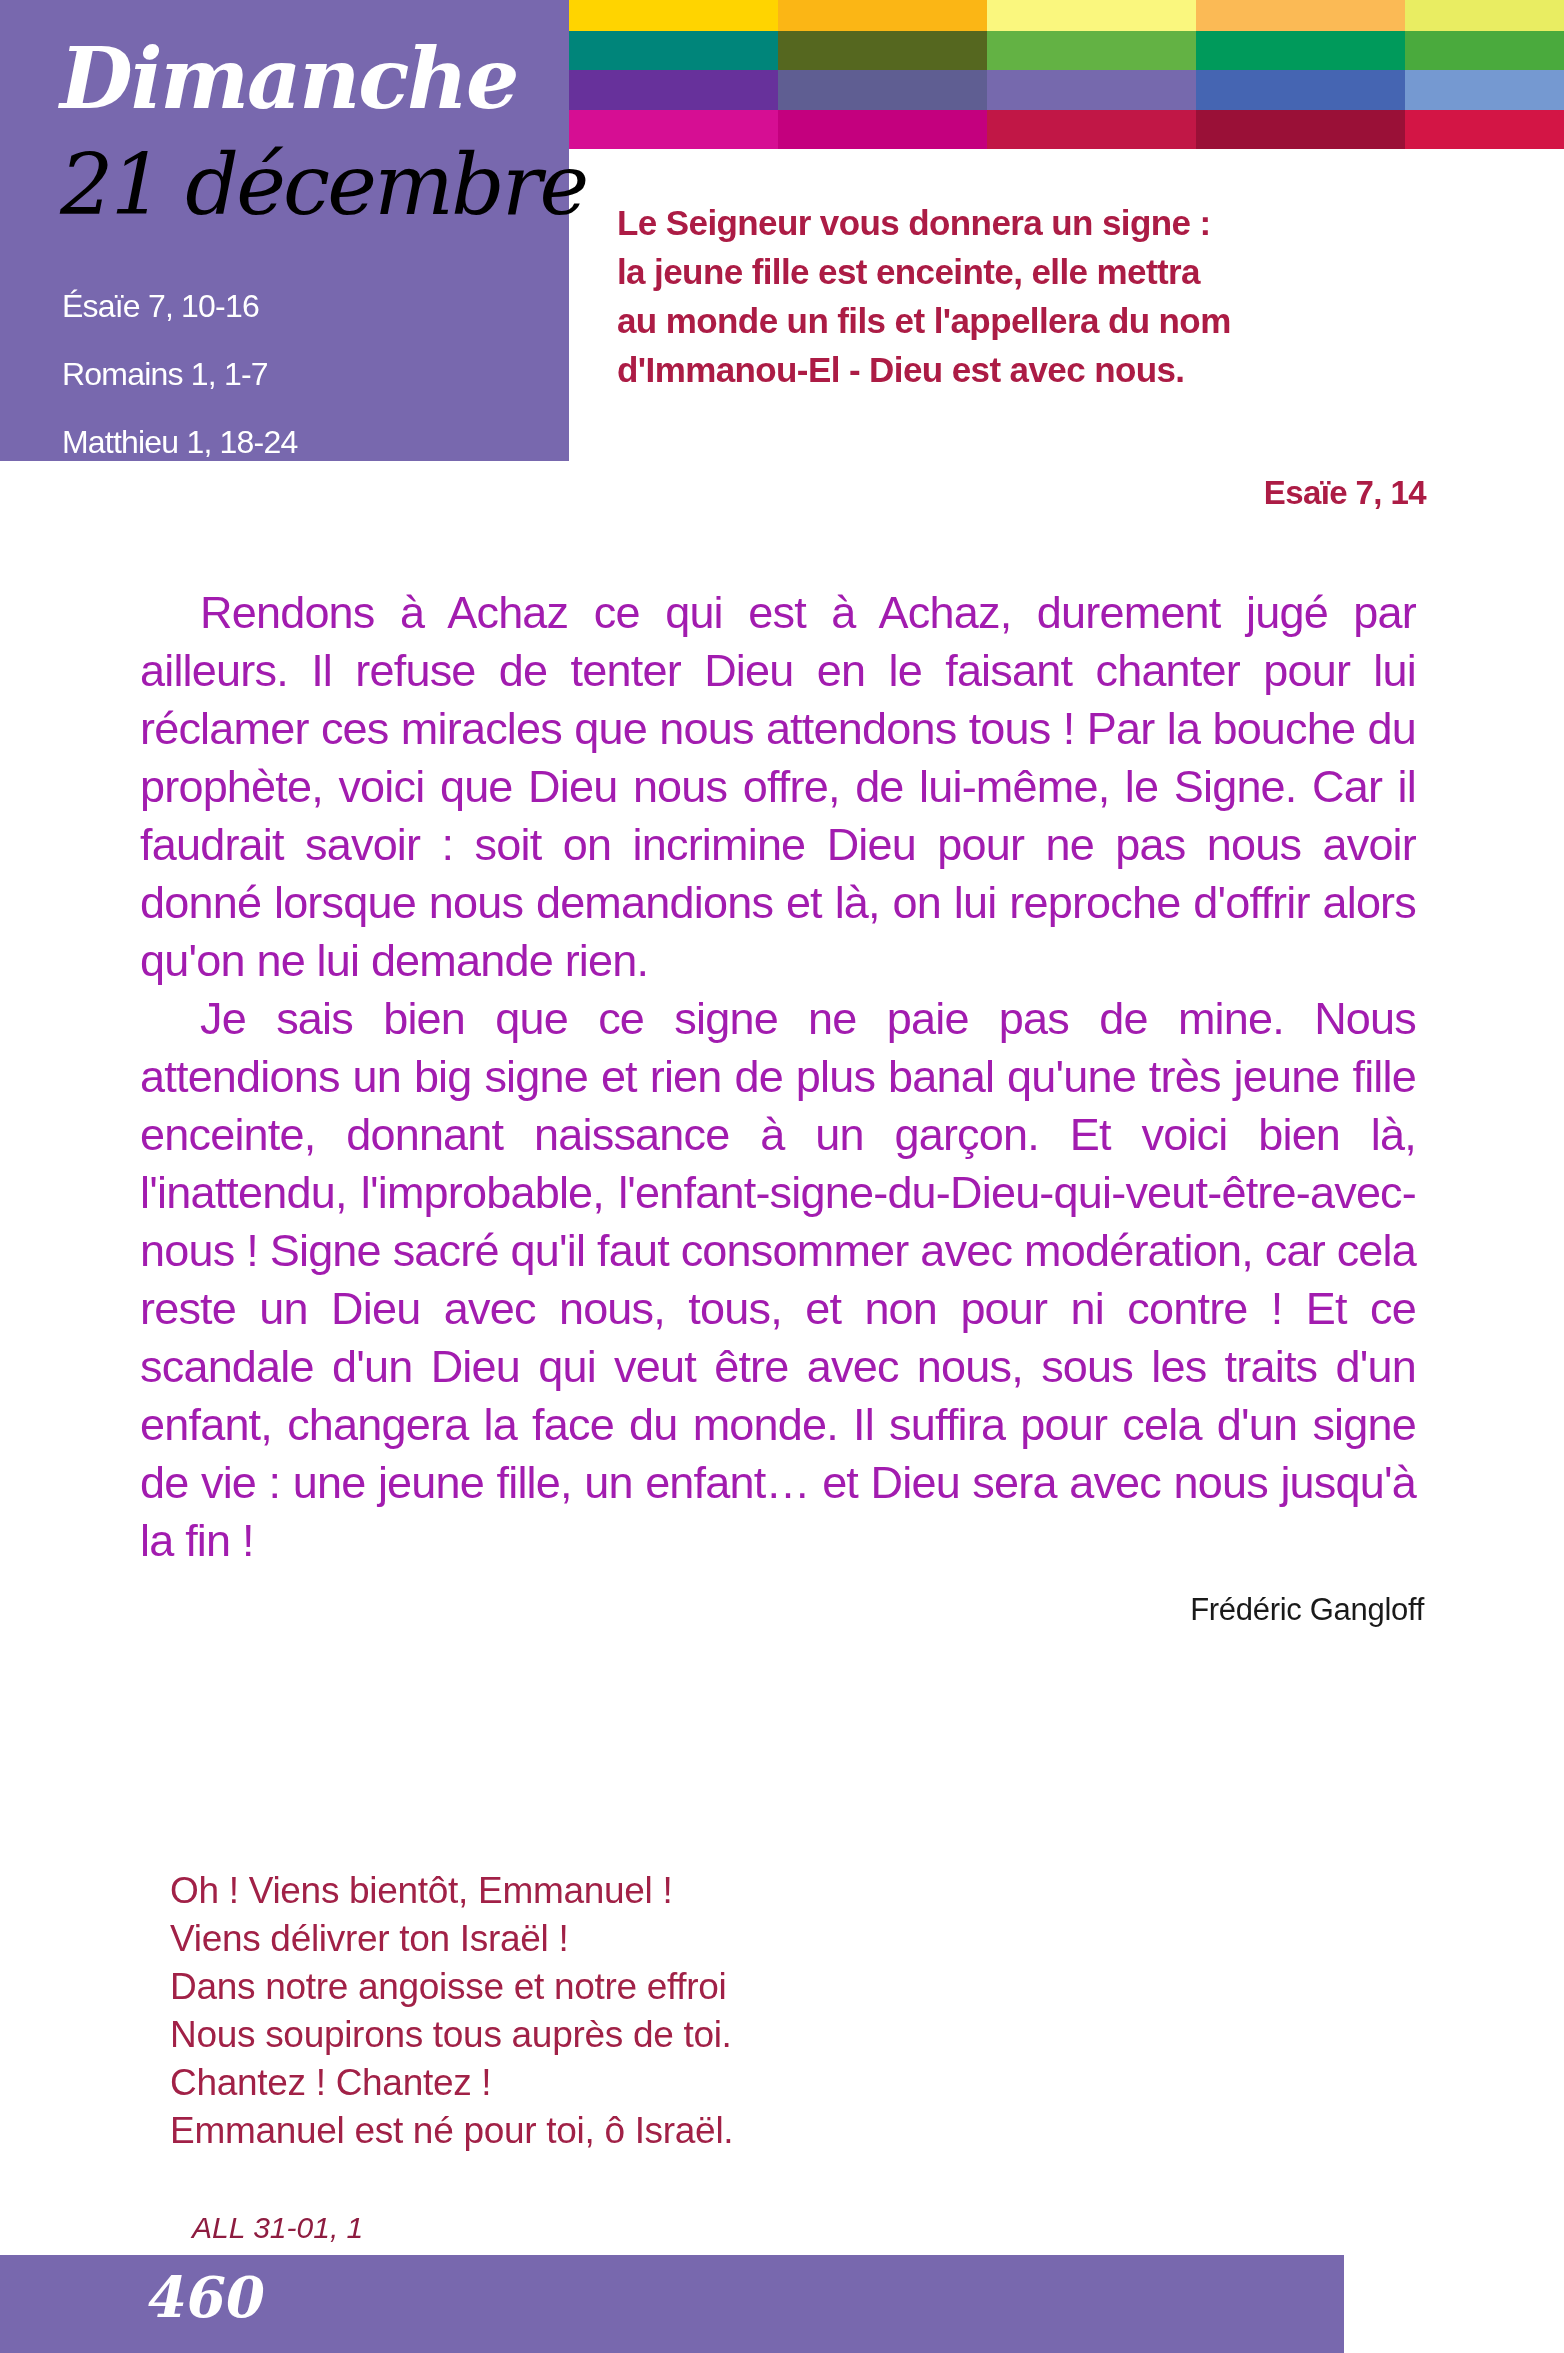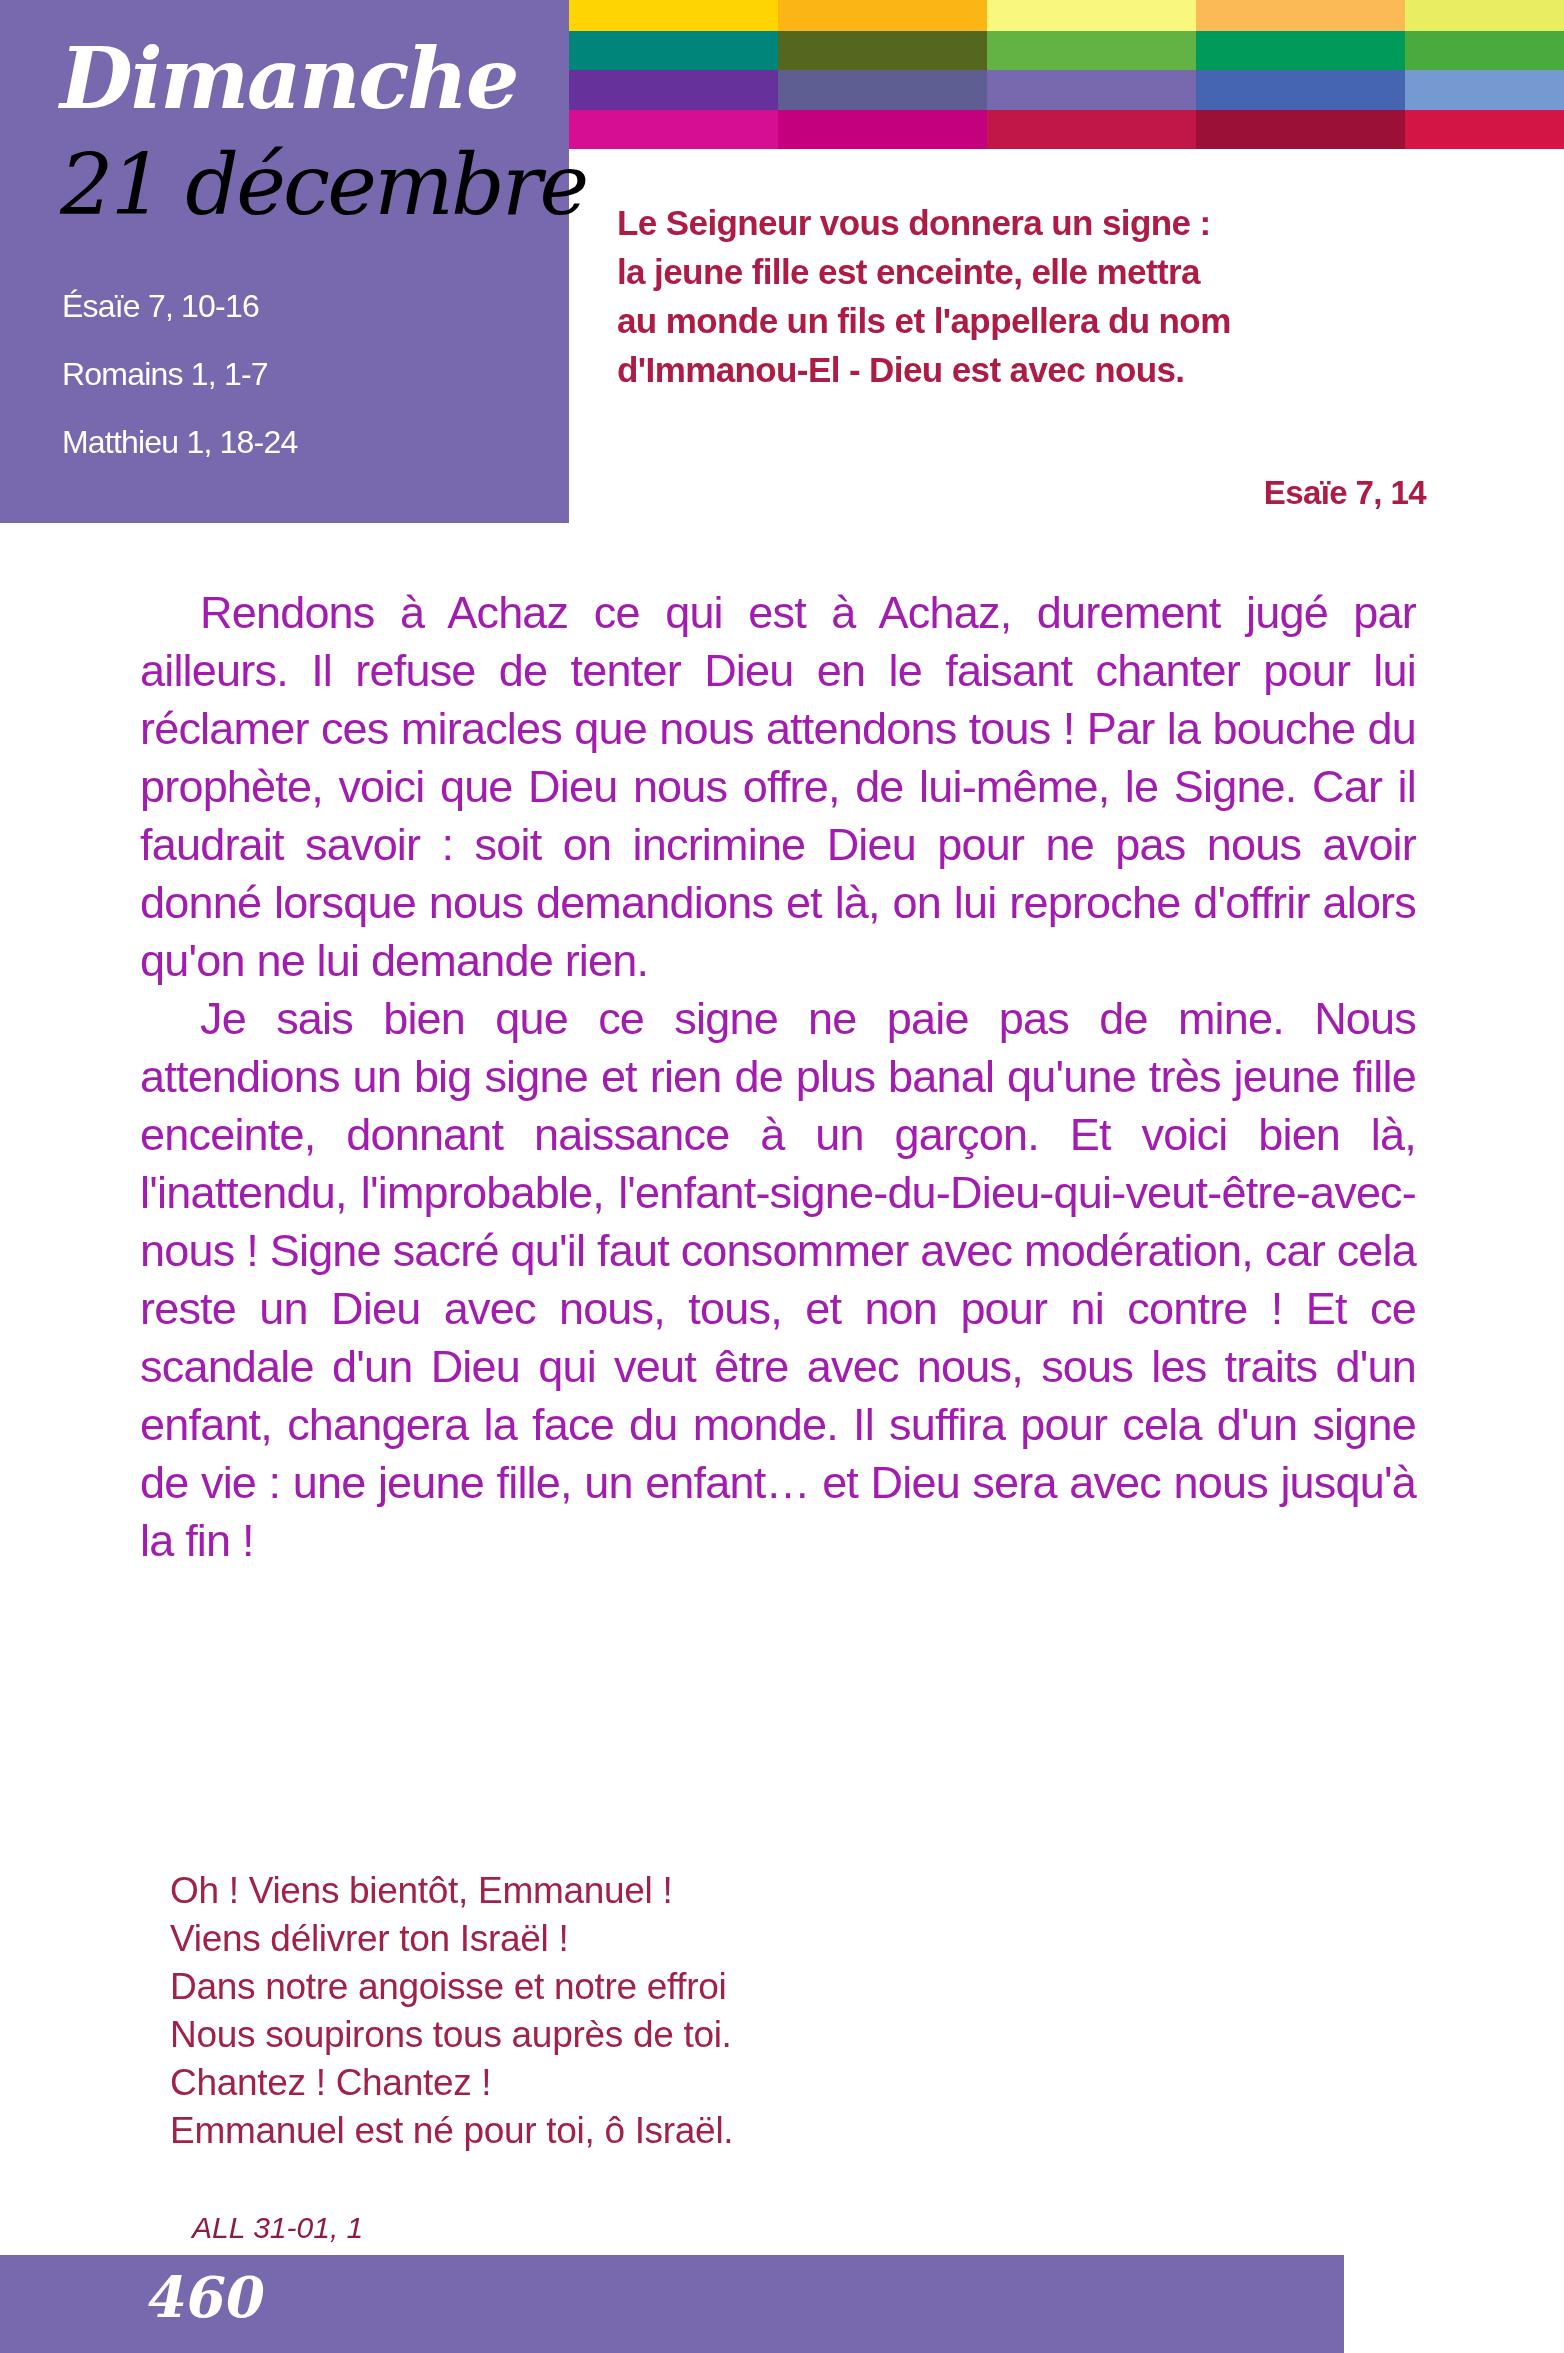--- a/index.html
+++ b/index.html
@@ -9,21 +9,21 @@
     height: 2354px;
     background: #ffffff;
     overflow: hidden;
     font-family: "Liberation Sans", "DejaVu Sans", sans-serif;
   }
 
   
   .date-banner {
     position: absolute;
     left: 0; top: 0;
-    width: 569px; height: 523px;
+    width: 569px; height: 461px;
   }
   .day-title {
     position: absolute;
     left: 60px; top: 29px;
     font-family: "DejaVu Serif", serif;
     font-style: italic;
     font-weight: 700;
     font-size: 84px;
     line-height: 1.2;
     letter-spacing: -2.2px;
@@ -182,20 +182,21 @@
 la jeune fille est enceinte, elle mettra
 au monde un fils et l'appellera du nom
 d'Immanou-El - Dieu est avec nous.</div>
   <div class="verse-ref" style="color: rgb(172, 28, 69);">Esaïe 7, 14</div>
 
   <div class="meditation">
     <p>Rendons à Achaz ce qui est à Achaz, durement jugé par ailleurs. Il refuse de tenter Dieu en le faisant chanter pour lui réclamer ces miracles que nous attendons tous ! Par la bouche du prophète, voici que Dieu nous offre, de lui-même, le Signe. Car il faudrait savoir : soit on incrimine Dieu pour ne pas nous avoir donné lorsque nous demandions et là, on lui reproche d'offrir alors qu'on ne lui demande rien.</p>
     <p>Je sais bien que ce signe ne paie pas de mine. Nous attendions un big signe et rien de plus banal qu'une très jeune fille enceinte, donnant naissance à un garçon. Et voici bien là, l'inattendu, l'improbable, l'enfant-signe-du-Dieu-qui-veut-être-avec-nous ! Signe sacré qu'il faut consommer avec modération, car cela reste un Dieu avec nous, tous, et non pour ni contre ! Et ce scandale d'un Dieu qui veut être avec nous, sous les traits d'un enfant, changera la face du monde. Il suffira pour cela d'un signe de vie : une jeune fille, un enfant… et Dieu sera avec nous jusqu'à la fin !</p>
   </div>
 
+  <div class="author">Frédéric Gangloff</div>
 
   <div class="hymn" style="color: rgb(161, 33, 71);">Oh ! Viens bientôt, Emmanuel !
 Viens délivrer ton Israël !
 Dans notre angoisse et notre effroi
 Nous soupirons tous auprès de toi.
 Chantez ! Chantez !
 Emmanuel est né pour toi, ô Israël.</div>
   <div class="hymn-ref" style="color: rgb(142, 28, 64); margin-left: 38px;">ALL 31-01, 1</div>
 
   <div class="footer-band" style="background-color: rgb(120, 104, 174);">

